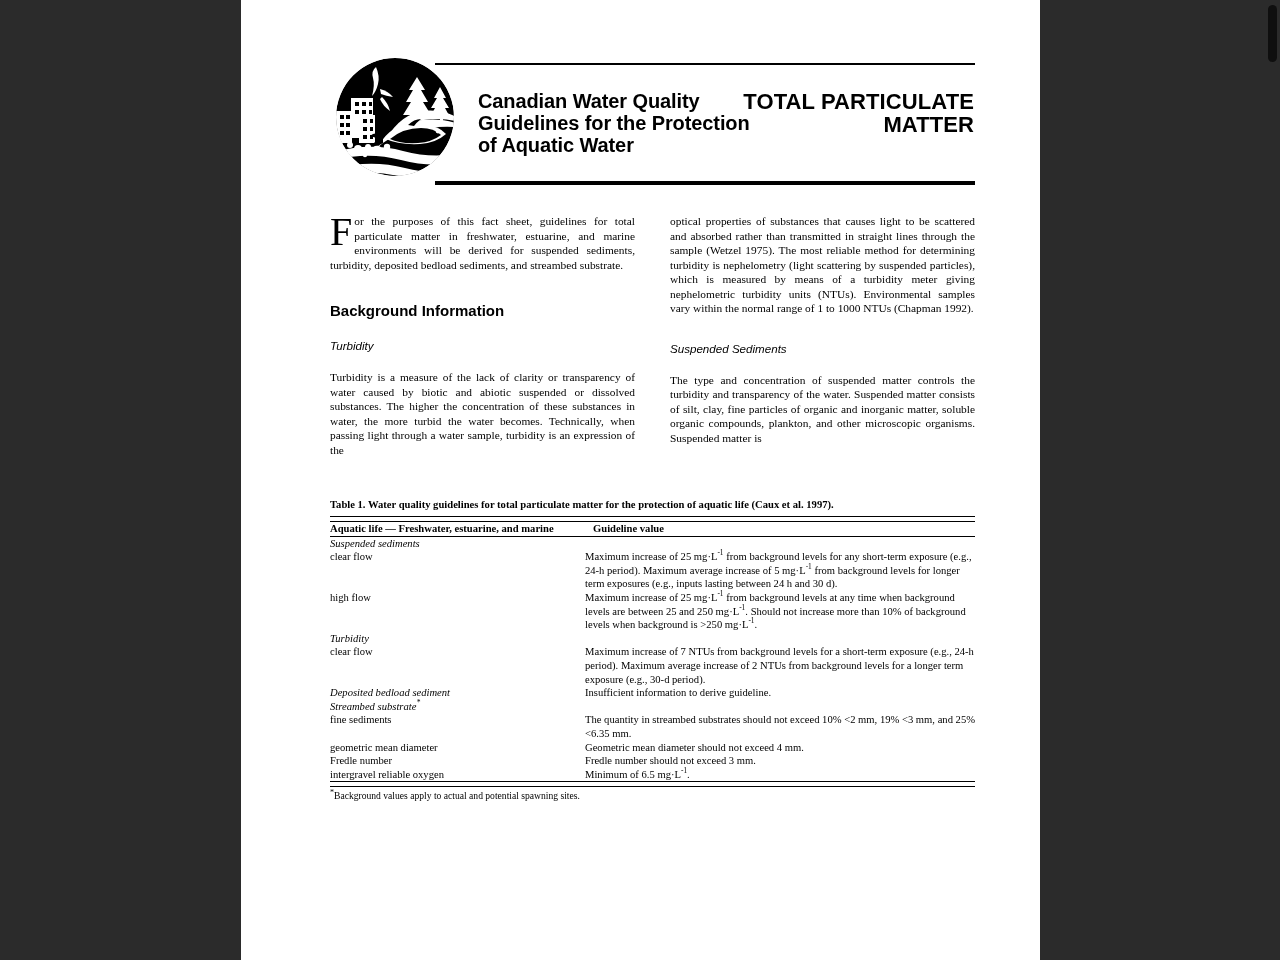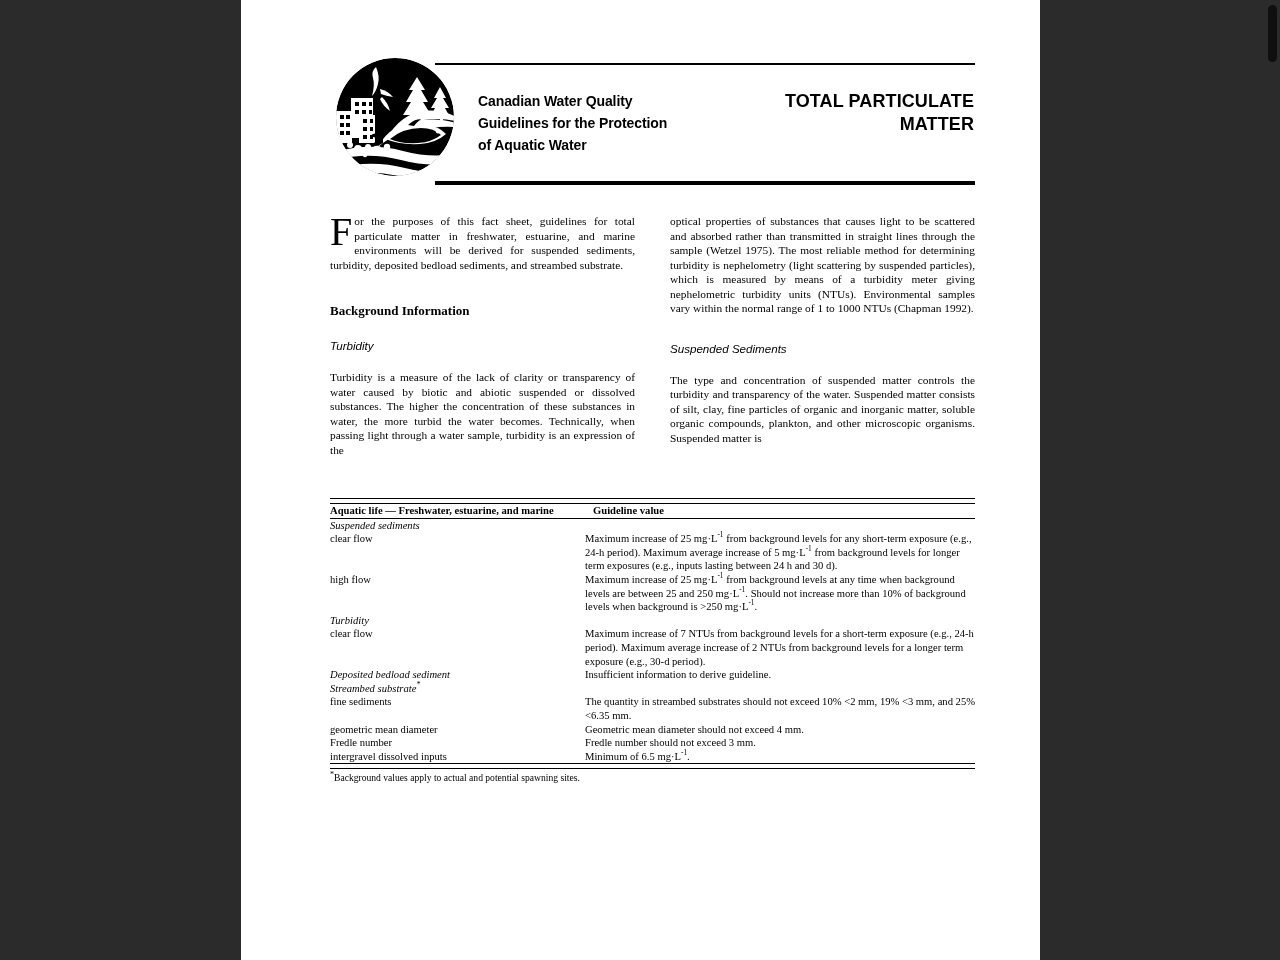--- a/index.html
+++ b/index.html
@@ -74,35 +74,35 @@
   }
   .logo svg { display: block; width: 130px; height: 130px; }
 
   .masthead {
     position: absolute;
     left: 148px;
     top: 38px;
     width: 300px;
     font-family: "Liberation Sans", sans-serif;
     font-weight: bold;
-    font-size: 14px;
+    font-size: 20px;
     line-height: 22px;
     color: #000;
     letter-spacing: -0.1px;
   }
 
   .doc-title {
     position: absolute;
     right: 1px;
     top: 38px;
     width: 300px;
     text-align: right;
     font-family: "Liberation Sans", sans-serif;
     font-weight: bold;
-    font-size: 18px;
+    font-size: 22px;
     line-height: 23px;
     color: #000;
     letter-spacing: 0.1px;
   }
 
   
   .columns {
     position: absolute;
     left: 0;
     top: 214px;
@@ -129,22 +129,22 @@
   .dropcap-para .dc {
     float: left;
     font-family: "Liberation Serif", serif;
     font-size: 40px;
     line-height: 34px;
     padding: 1px 2px 0 0;
     font-weight: normal;
   }
 
   h2.section {
-    font-family: Liberation Serif, serif;
-    font-size: 13px;
+    font-family: Liberation Sans, sans-serif;
+    font-size: 15px;
     font-weight: bold;
     color: #000;
     margin: 31px 0 4px 0;
     line-height: 16px;
   }
 
   h3.subsection {
     font-family: "Liberation Sans", sans-serif;
     font-size: 11.6px;
     font-style: italic;
@@ -367,20 +367,21 @@
 
           <h3 class="subsection" style="margin-top:25px;">Suspended Sediments</h3>
 
           <p class="para after-head">The type and concentration of suspended matter controls the turbidity and transparency of the water. Suspended matter consists of silt, clay, fine particles of organic and inorganic matter, soluble organic compounds, plankton, and other microscopic organisms. Suspended matter is</p>
         </div>
 
       </div>
 
       <div class="table-block">
 
+        <div class="tbl-caption">Table 1. Water quality guidelines for total particulate matter for the protection of aquatic life (Caux et al. 1997).</div>
 
         <div class="rule-double"></div>
 
         <table class="guide">
           <tbody>
             <tr class="hdr-row">
               <td class="c1">Aquatic life — Freshwater, estuarine, and marine</td>
               <td class="c2"><span class="hdr-val">Guideline value</span></td>
             </tr>
           </tbody>
@@ -436,21 +437,21 @@
               <td class="c1 sub cellpad">geometric mean diameter</td>
               <td class="c2 cellpad">Geometric mean diameter should not exceed 4 mm.</td>
             </tr>
 
             <tr>
               <td class="c1 sub cellpad-sm">Fredle number</td>
               <td class="c2 cellpad-sm">Fredle number should not exceed 3 mm.</td>
             </tr>
 
             <tr>
-              <td class="c1 sub cellpad-sm">intergravel dissolved inputs</td>
+              <td class="c1 sub cellpad-sm">intergravel reliable oxygen</td>
               <td class="c2 cellpad-sm">Minimum of 6.5 mg·L<sup>-1</sup>.</td>
             </tr>
 
           </tbody>
         </table>
 
         <div class="rule-double"></div>
 
         <div class="footnote"><sup>*</sup><span>Background values apply to actual and potential spawning sites.</span></div>
 

